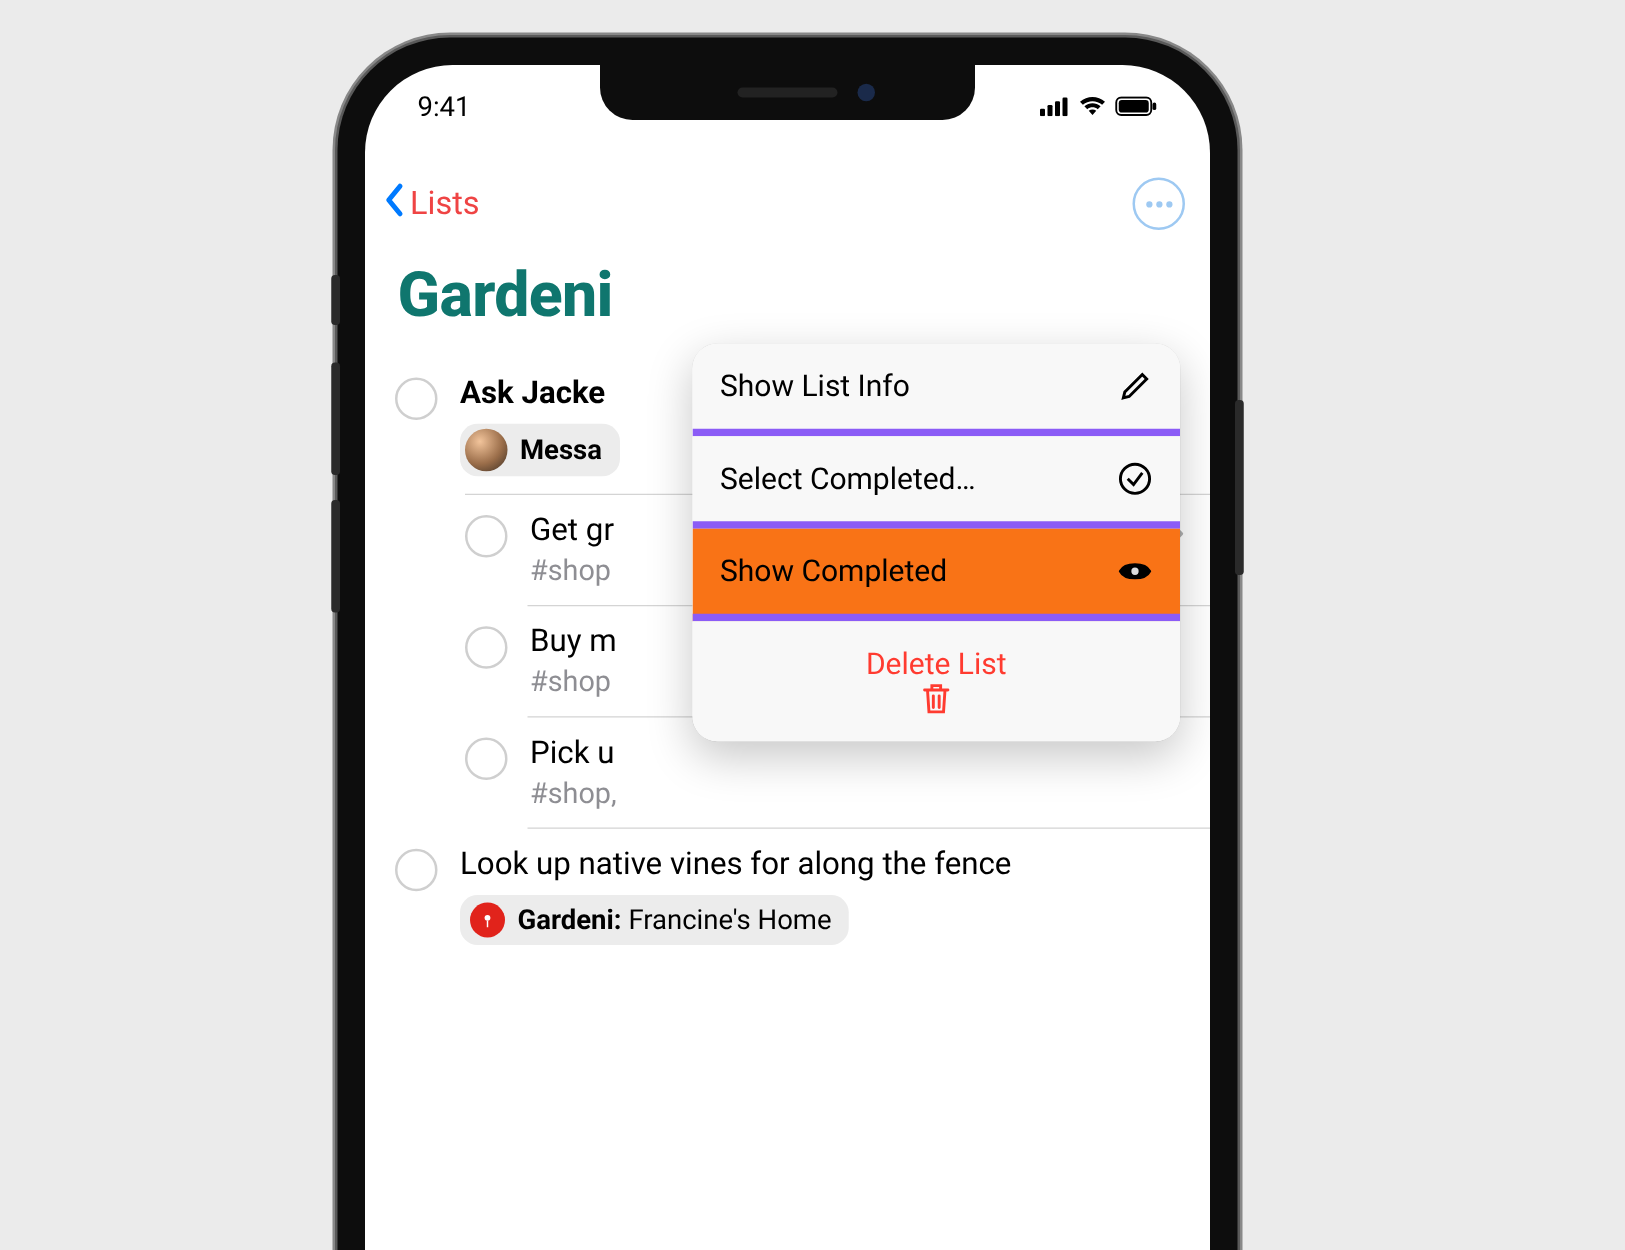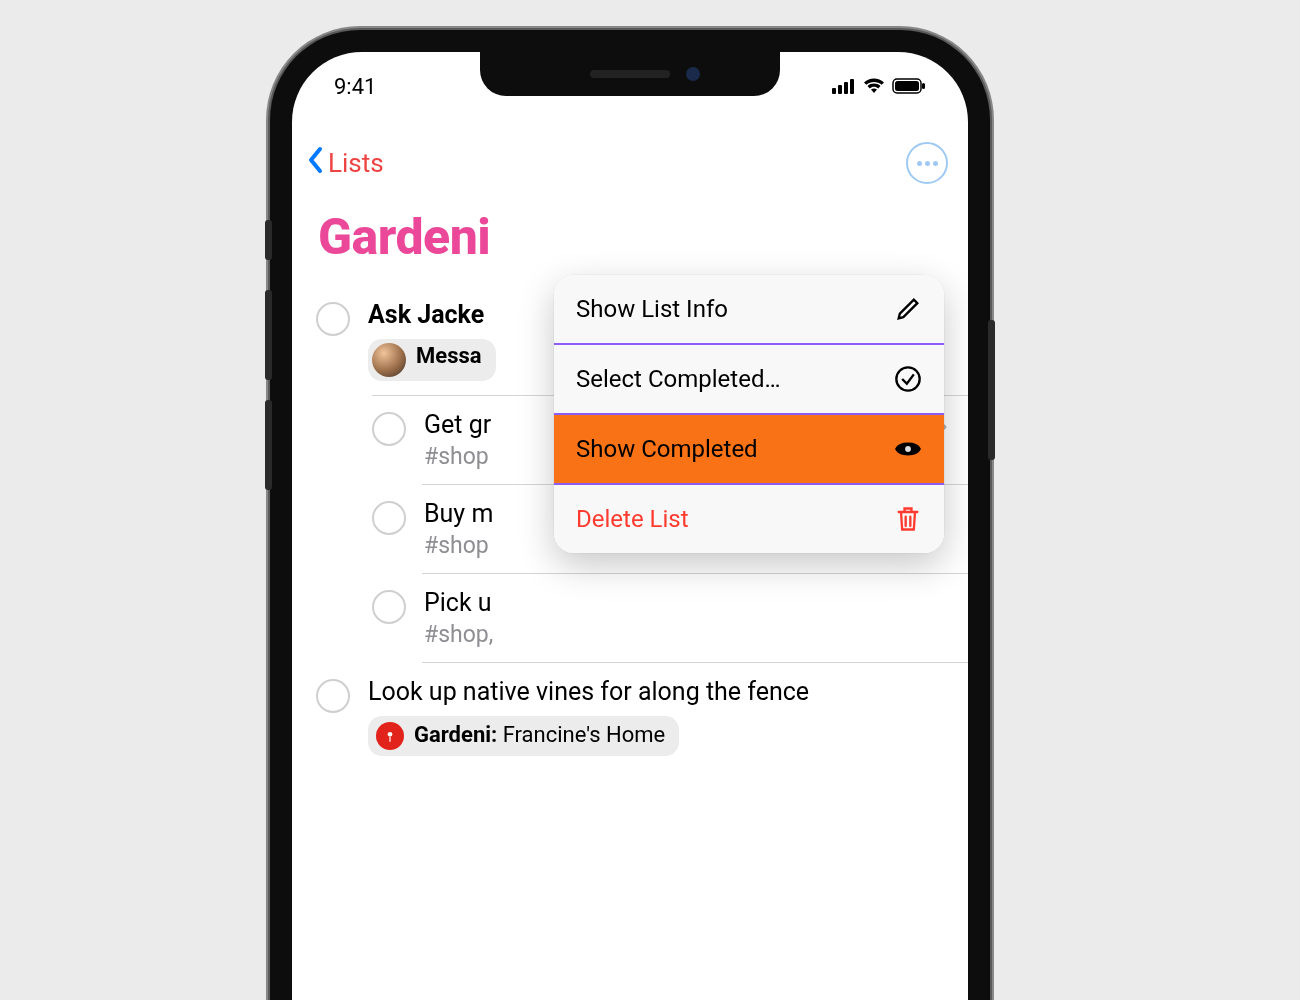--- a/index.html
+++ b/index.html
@@ -115,21 +115,21 @@
     align-items: center;
     justify-content: center;
     gap: 3px;
   }
   .more-btn span {
     width: 5px; height: 5px; background: #9ec9f2; border-radius: 50%;
   }
   .list-title {
     font-size: 50px;
     font-weight: 800;
-    color: #ec4899;
+    color: #0f766e;
     padding: 6px 26px 20px 26px;
     letter-spacing: -0.5px;
   }
   .reminder {
     padding: 14px 20px 14px 24px;
     display: flex;
     align-items: flex-start;
     gap: 18px;
     position: relative;
   }
@@ -142,20 +142,21 @@
     flex-shrink: 0;
     margin-top: 2px;
   }
   .reminder-body { flex: 1; }
   .reminder-title { font-size: 25px; font-weight: 700; color: #000; }
   .reminder.sub .reminder-title { font-weight: 400; }
   .reminder-tag { font-size: 23px; color: #8e8e93; margin-top: 4px; }
   .reminder-chevron { color: #b0b0b0; margin-top: 6px; }
   .badge {
     display: inline-flex;
+    align-items: center;
     background: #ececec;
     border-radius: 14px;
     padding: 6px 14px 6px 8px;
     margin-top: 10px;
     gap: 10px;
     font-size: 22px;
   }
   .badge.msg { padding: 4px 14px 4px 4px; }
   .avatar {
     width: 34px; height: 34px; border-radius: 50%;
@@ -183,26 +184,26 @@
     box-shadow: 0 12px 36px rgba(0,0,0,0.22), 0 0 0 .5px rgba(0,0,0,0.06);
     z-index: 30;
     overflow: hidden;
   }
   .menu-item {
     display: flex;
     justify-content: space-between;
     align-items: center;
     padding: 20px 22px;
     font-size: 24px;
-    border-bottom: 2px solid #8b5cf6;
+    border-bottom: 6px solid #8b5cf6;
     background: #f8f8f8;
   }
   .menu-item:last-child { border-bottom: none; }
   .menu-item.selected { background: #f97316; }
-  .menu-item.danger { color: #ff3b30; }
+  .menu-item.danger { color: #ff3b30; flex-direction: column; }
   .menu-item .sub { font-size: 18px; color: #8e8e93; margin-top: 2px; }
   .menu-icon { width: 28px; height: 28px; display:flex; align-items:center; justify-content:center; }
   .menu-icon svg { stroke: #000; fill: none; stroke-width: 2; }
   .menu-item.danger .menu-icon svg { stroke: #ff3b30; }
 </style>
 </head>
 <body>
 
 <div class="phone">
   <div class="side-btn left1"></div>

